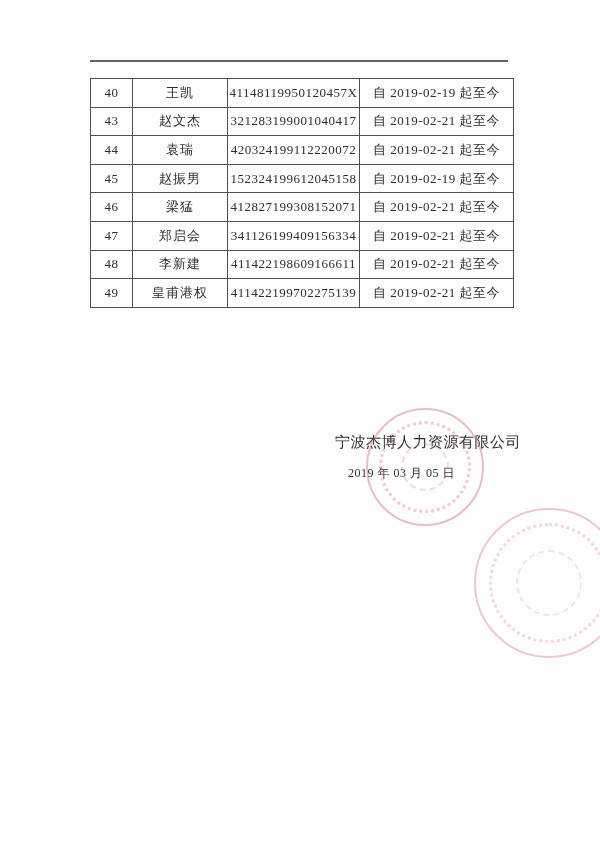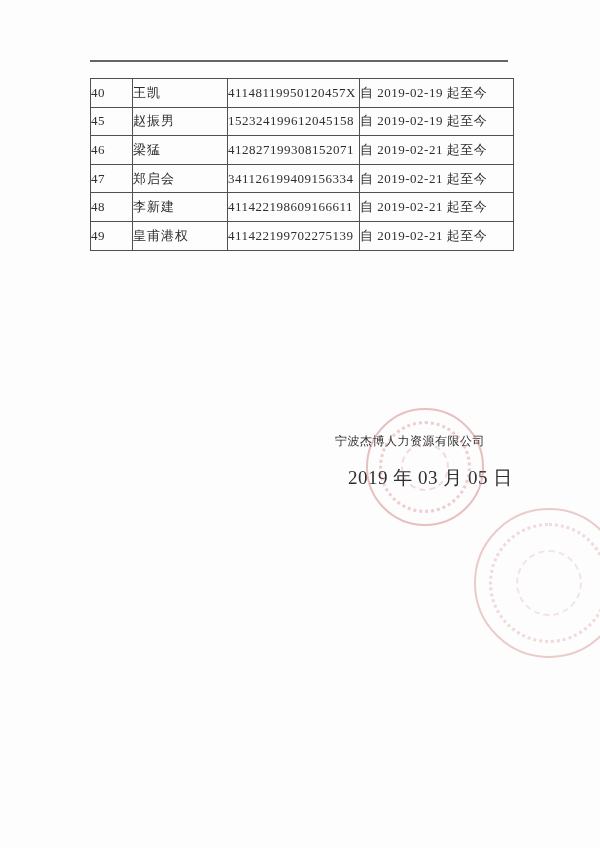--- a/index.html
+++ b/index.html
@@ -27,48 +27,48 @@
     position: absolute;
     left: 90px;
     top: 78px;
     width: 423px;
     border-collapse: collapse;
     table-layout: fixed;
   }
   .roster td {
     border: 1px solid var(--table-border, #4f4f4f);
     height: 27.6px;
-    text-align: left;
+    text-align: center;
     vertical-align: middle;
     font-size: 13px;
     padding: 0;
     letter-spacing: 0.5px;
     white-space: nowrap;
     overflow: hidden;
     margin-top: 48px;
   }
   .roster col.c-no   { width: 42px;  }
   .roster col.c-name { width: 95px;  }
   .roster col.c-id   { width: 132px; }
   .roster col.c-prd  { width: 154px; }
   .roster td.name-cell { letter-spacing: 1px; }
 
   .signature-company {
     position: absolute;
     left: 335px;
     top: 433px;
-    font-size: 12px;
+    font-size: 15px;
     letter-spacing: 0.5px;
     white-space: nowrap;
   }
   .signature-date {
     position: absolute;
     left: 348px;
     top: 465px;
-    font-size: 19px;
+    font-size: 12px;
     letter-spacing: 0.5px;
     white-space: nowrap;
   }
 
   
   .stamp {
     position: absolute;
     border-radius: 50%;
     pointer-events: none;
     color: var(--seal-color, #c96b6b);
@@ -131,20 +131,32 @@
         <col class="c-prd">
     </colgroup>
     <tbody id="roster-body">
         <tr>
           <td>40</td>
           <td class="name-cell">王凯</td>
           <td>41148119950120457X</td>
           <td>自 2019-02-19 起至今</td>
         </tr>
         <tr>
+          <td>43</td>
+          <td class="name-cell">赵文杰</td>
+          <td>321283199001040417</td>
+          <td>自 2019-02-21 起至今</td>
+        </tr>
+        <tr>
+          <td>44</td>
+          <td class="name-cell">袁瑞</td>
+          <td>420324199112220072</td>
+          <td>自 2019-02-21 起至今</td>
+        </tr>
+        <tr>
           <td>45</td>
           <td class="name-cell">赵振男</td>
           <td>152324199612045158</td>
           <td>自 2019-02-19 起至今</td>
         </tr>
         <tr>
           <td>46</td>
           <td class="name-cell">梁猛</td>
           <td>412827199308152071</td>
           <td>自 2019-02-21 起至今</td>

